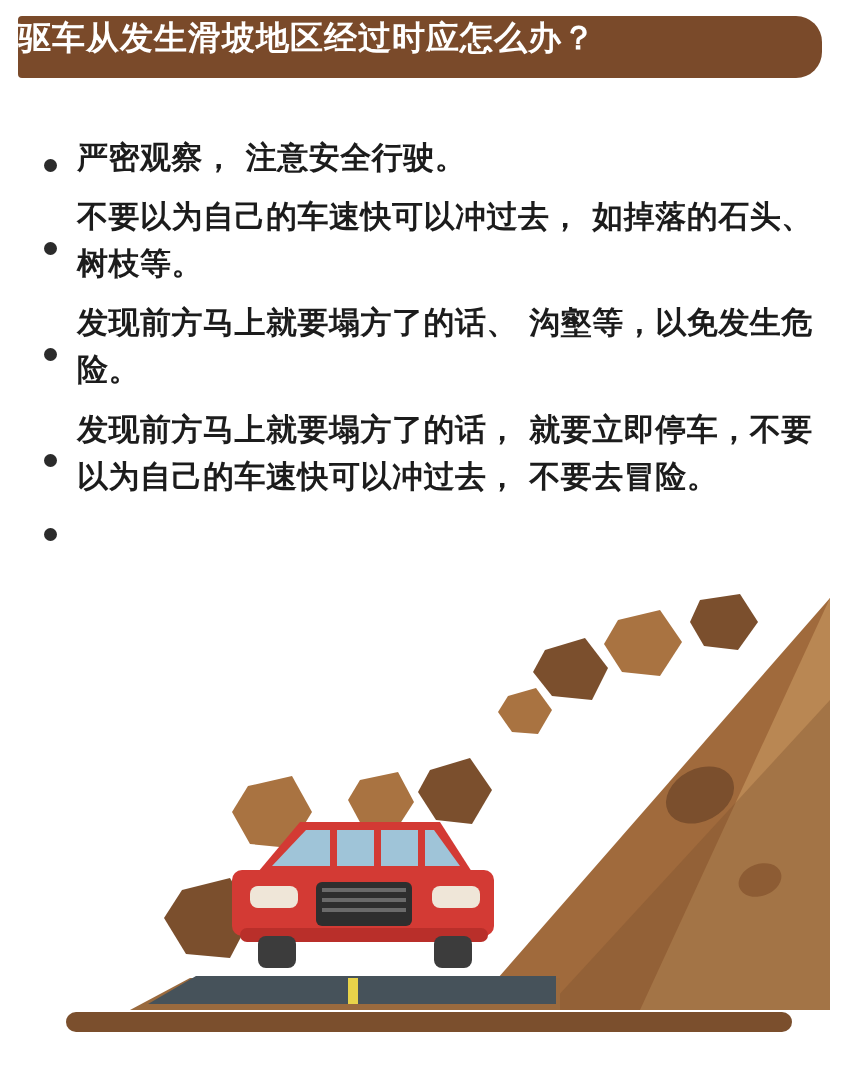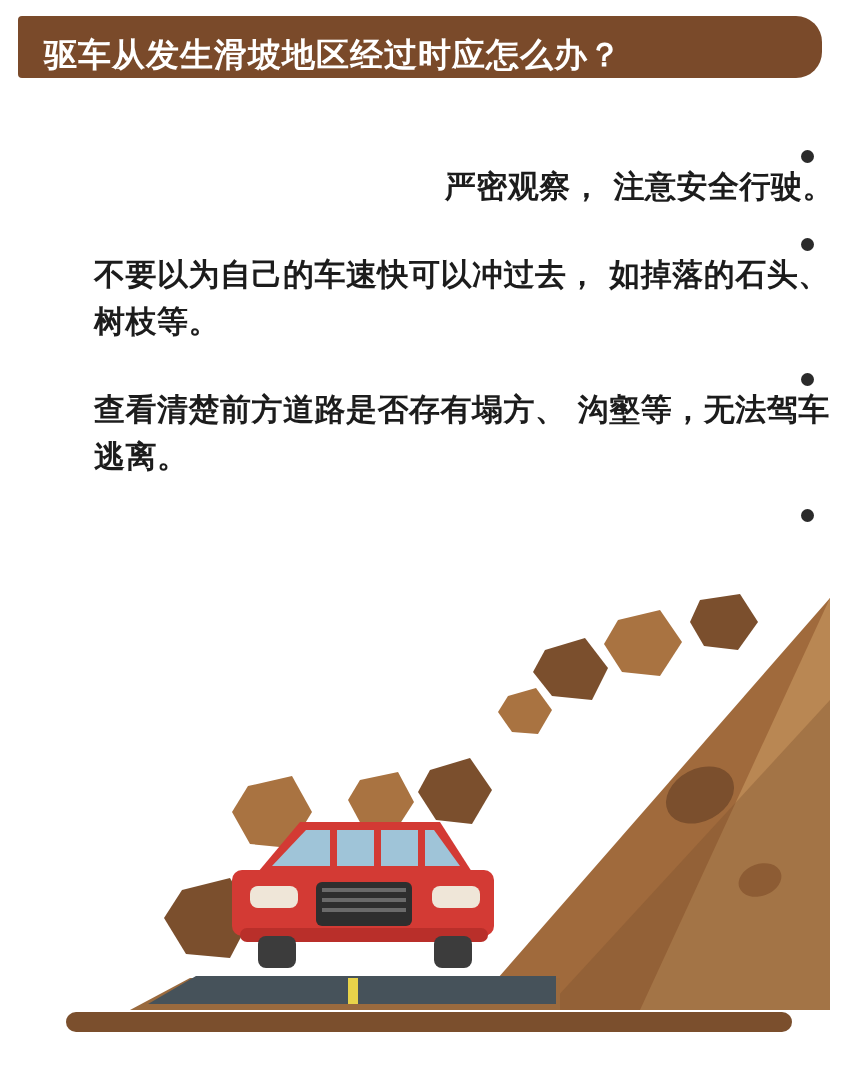--- a/index.html
+++ b/index.html
@@ -28,45 +28,43 @@
     inset: 0;
     background: #7a4a2a;
     
     clip-path: polygon(0 0, 100% 0, 100% 100%, 0 100%, 0 0);
     border-radius: 4px 26px 26px 4px;
   }
   .banner-inner {
     position: absolute;
     inset: 0;
     display: flex;
-    align-items: flex-end;
-    padding-left: 26px;
+    align-items: flex-start;
     box-sizing: border-box;
   }
   .banner-title {
     color: #ffffff;
     font-size: 33px;
     font-weight: bold;
     letter-spacing: 1px;
     white-space: nowrap;
     font-family: "DejaVu Sans", "Liberation Sans", sans-serif;
   }
 
   
   .content {
     position: absolute;
     top: 134px;
     left: 44px;
     width: 790px;
   }
   .bullet-row {
     display: flex;
-    align-items: flex-end;
+    align-items: center;
     margin-bottom: 12px;
-    flex-direction: column;
   }
   .bullet-dot {
     width: 13px;
     height: 13px;
     border-radius: 50%;
     background: #2b2b2b;
     flex: 0 0 13px;
     margin-top: 16px;
     margin-right: 20px;
   }
@@ -107,23 +105,27 @@
     <span class="bullet-text">严密观察， 注意安全行驶。</span>
   </div>
 
   <div class="bullet-row">
     <span class="bullet-dot"></span>
     <span class="bullet-text">不要以为自己的车速快可以冲过去， 如掉落的石头、 树枝等。</span>
   </div>
 
   <div class="bullet-row">
     <span class="bullet-dot"></span>
-    <span class="bullet-text">查看清楚前方道路是否存有塌方、 沟壑等，无法驾车逃离。</span>
+    <span class="bullet-text">发现前方马上就要塌方了的话、 沟壑等，以免发生危险。</span>
   </div>
 
+  <div class="bullet-row">
+    <span class="bullet-dot"></span>
+    <span class="bullet-text">发现前方马上就要塌方了的话， 就要立即停车，不要以为自己的车速快可以冲过去， 不要去冒险。</span>
+  </div>
 
   <div class="bullet-row">
     <span class="bullet-dot"></span>
   </div>
 
 </div>
 
 <div class="illustration">
   <svg viewBox="0 0 858 488" width="858" height="488" xmlns="http://www.w3.org/2000/svg">
 

